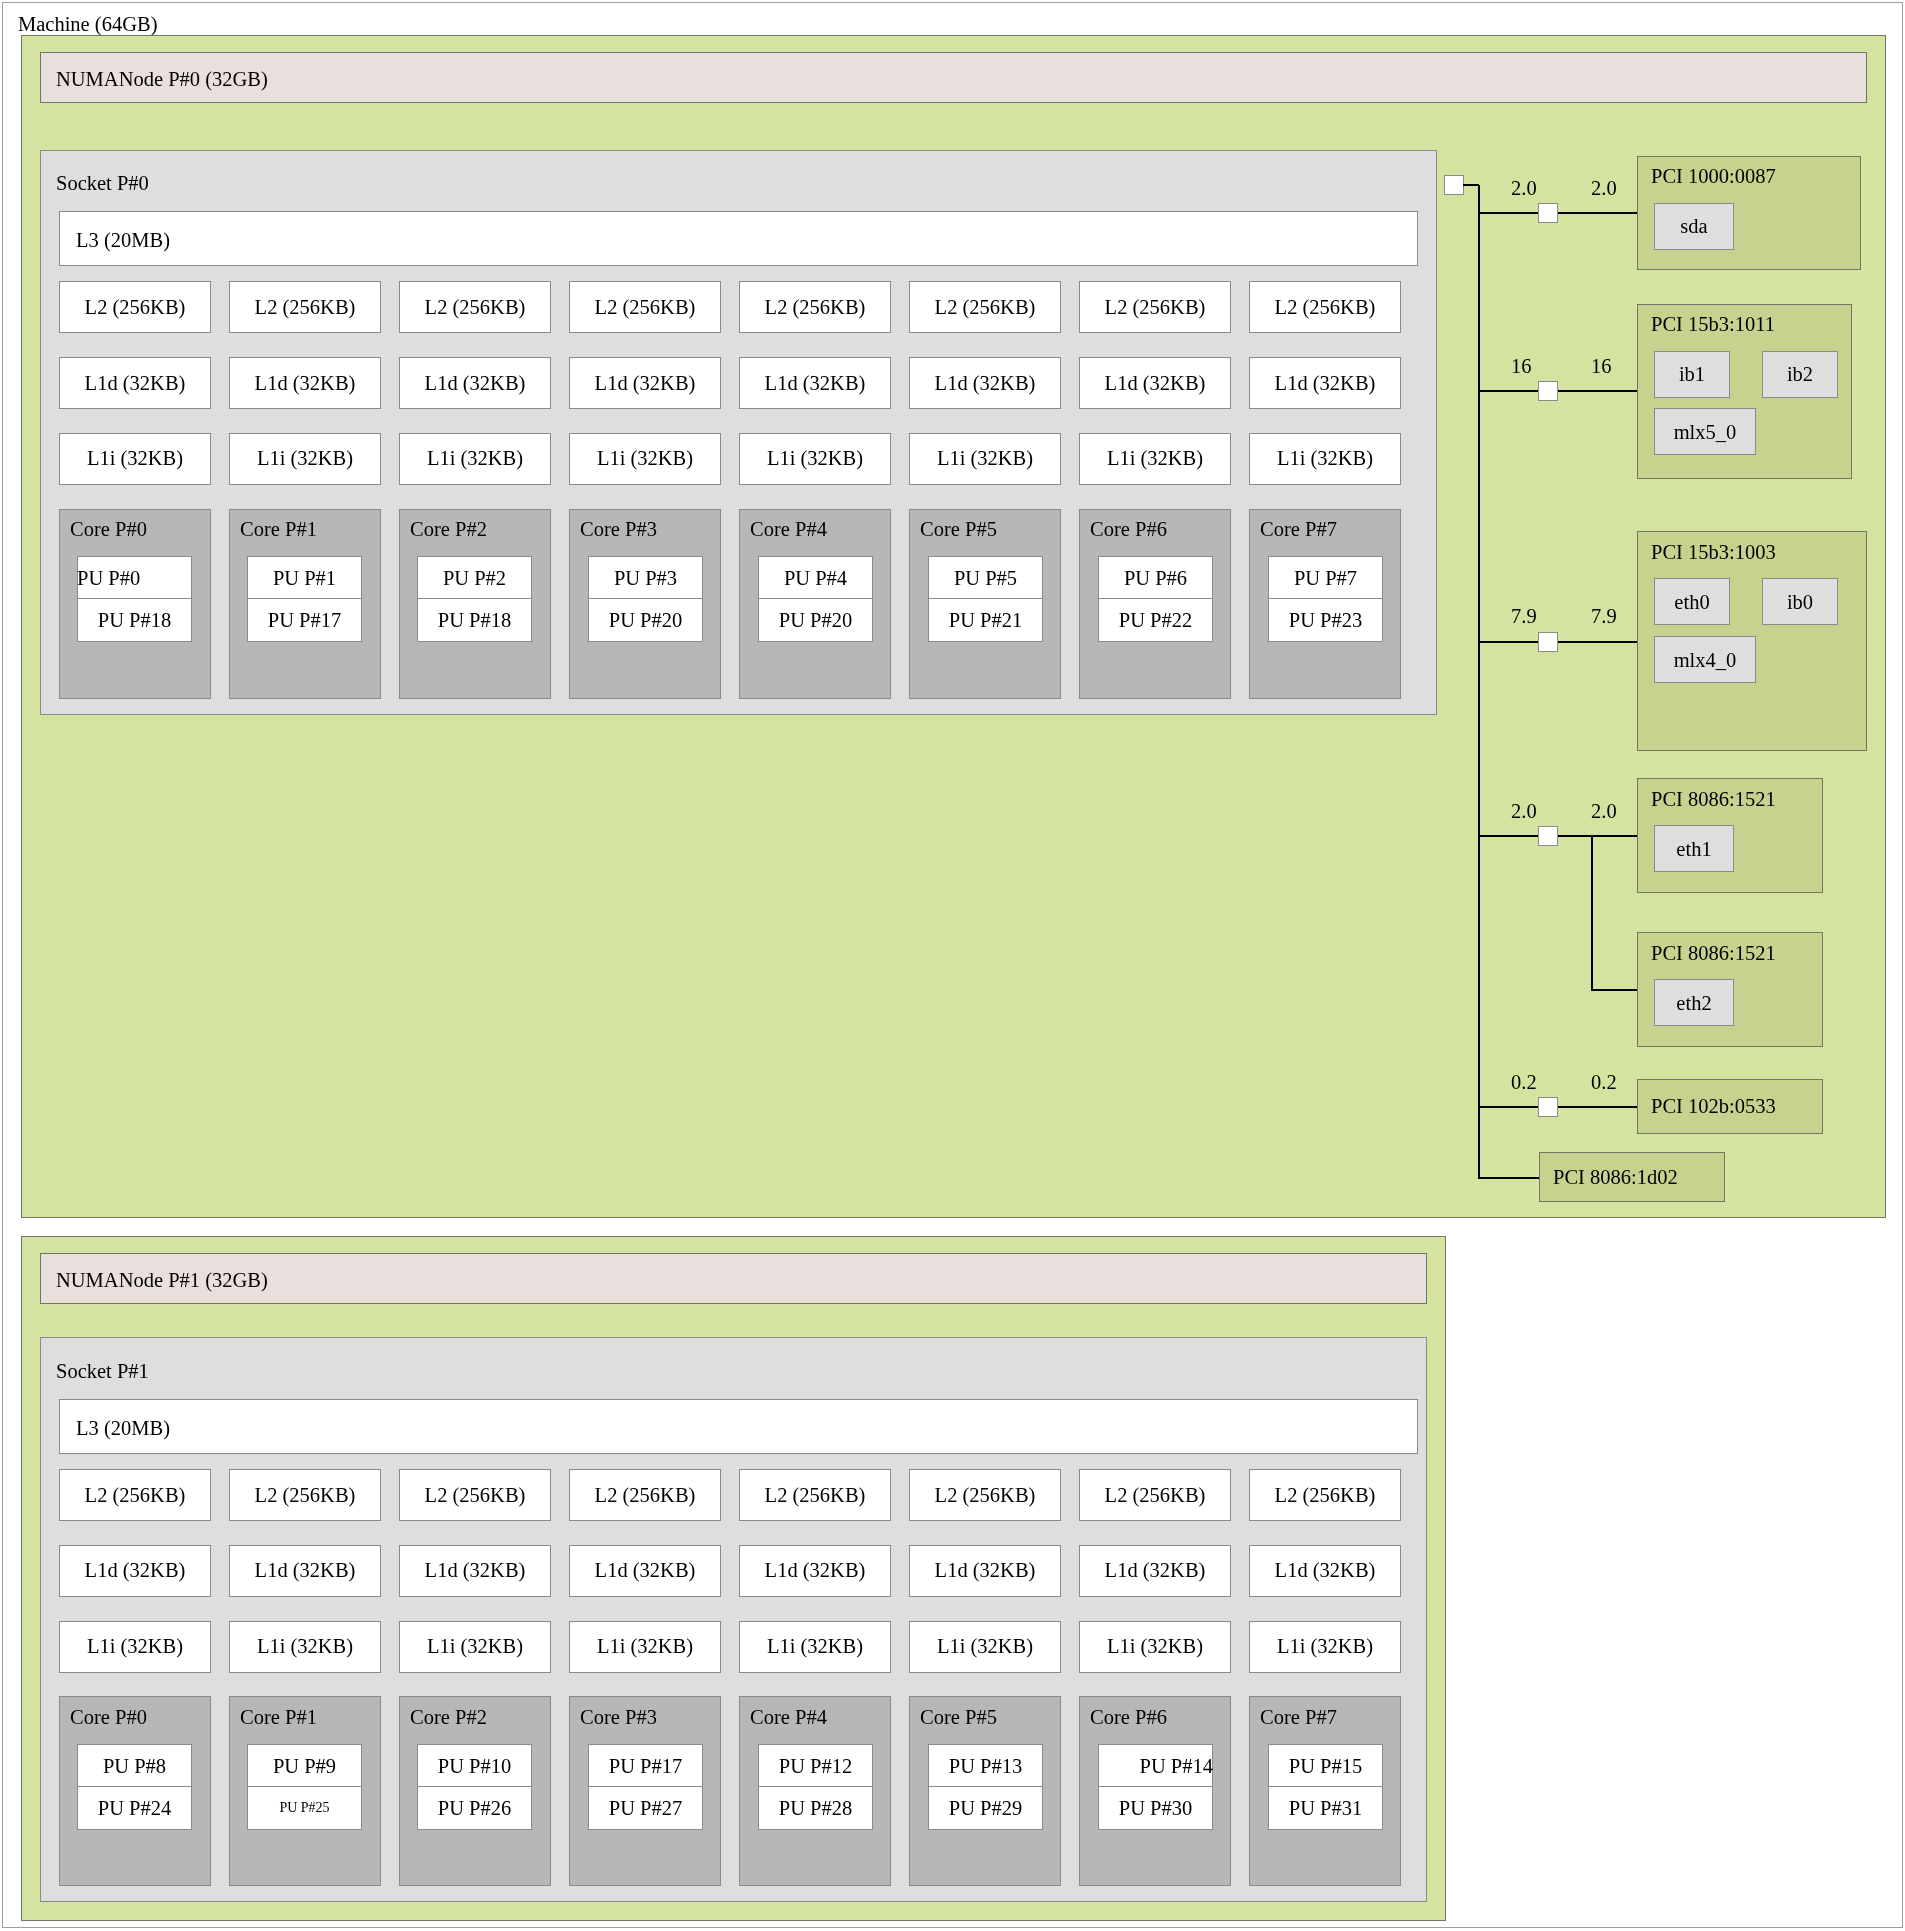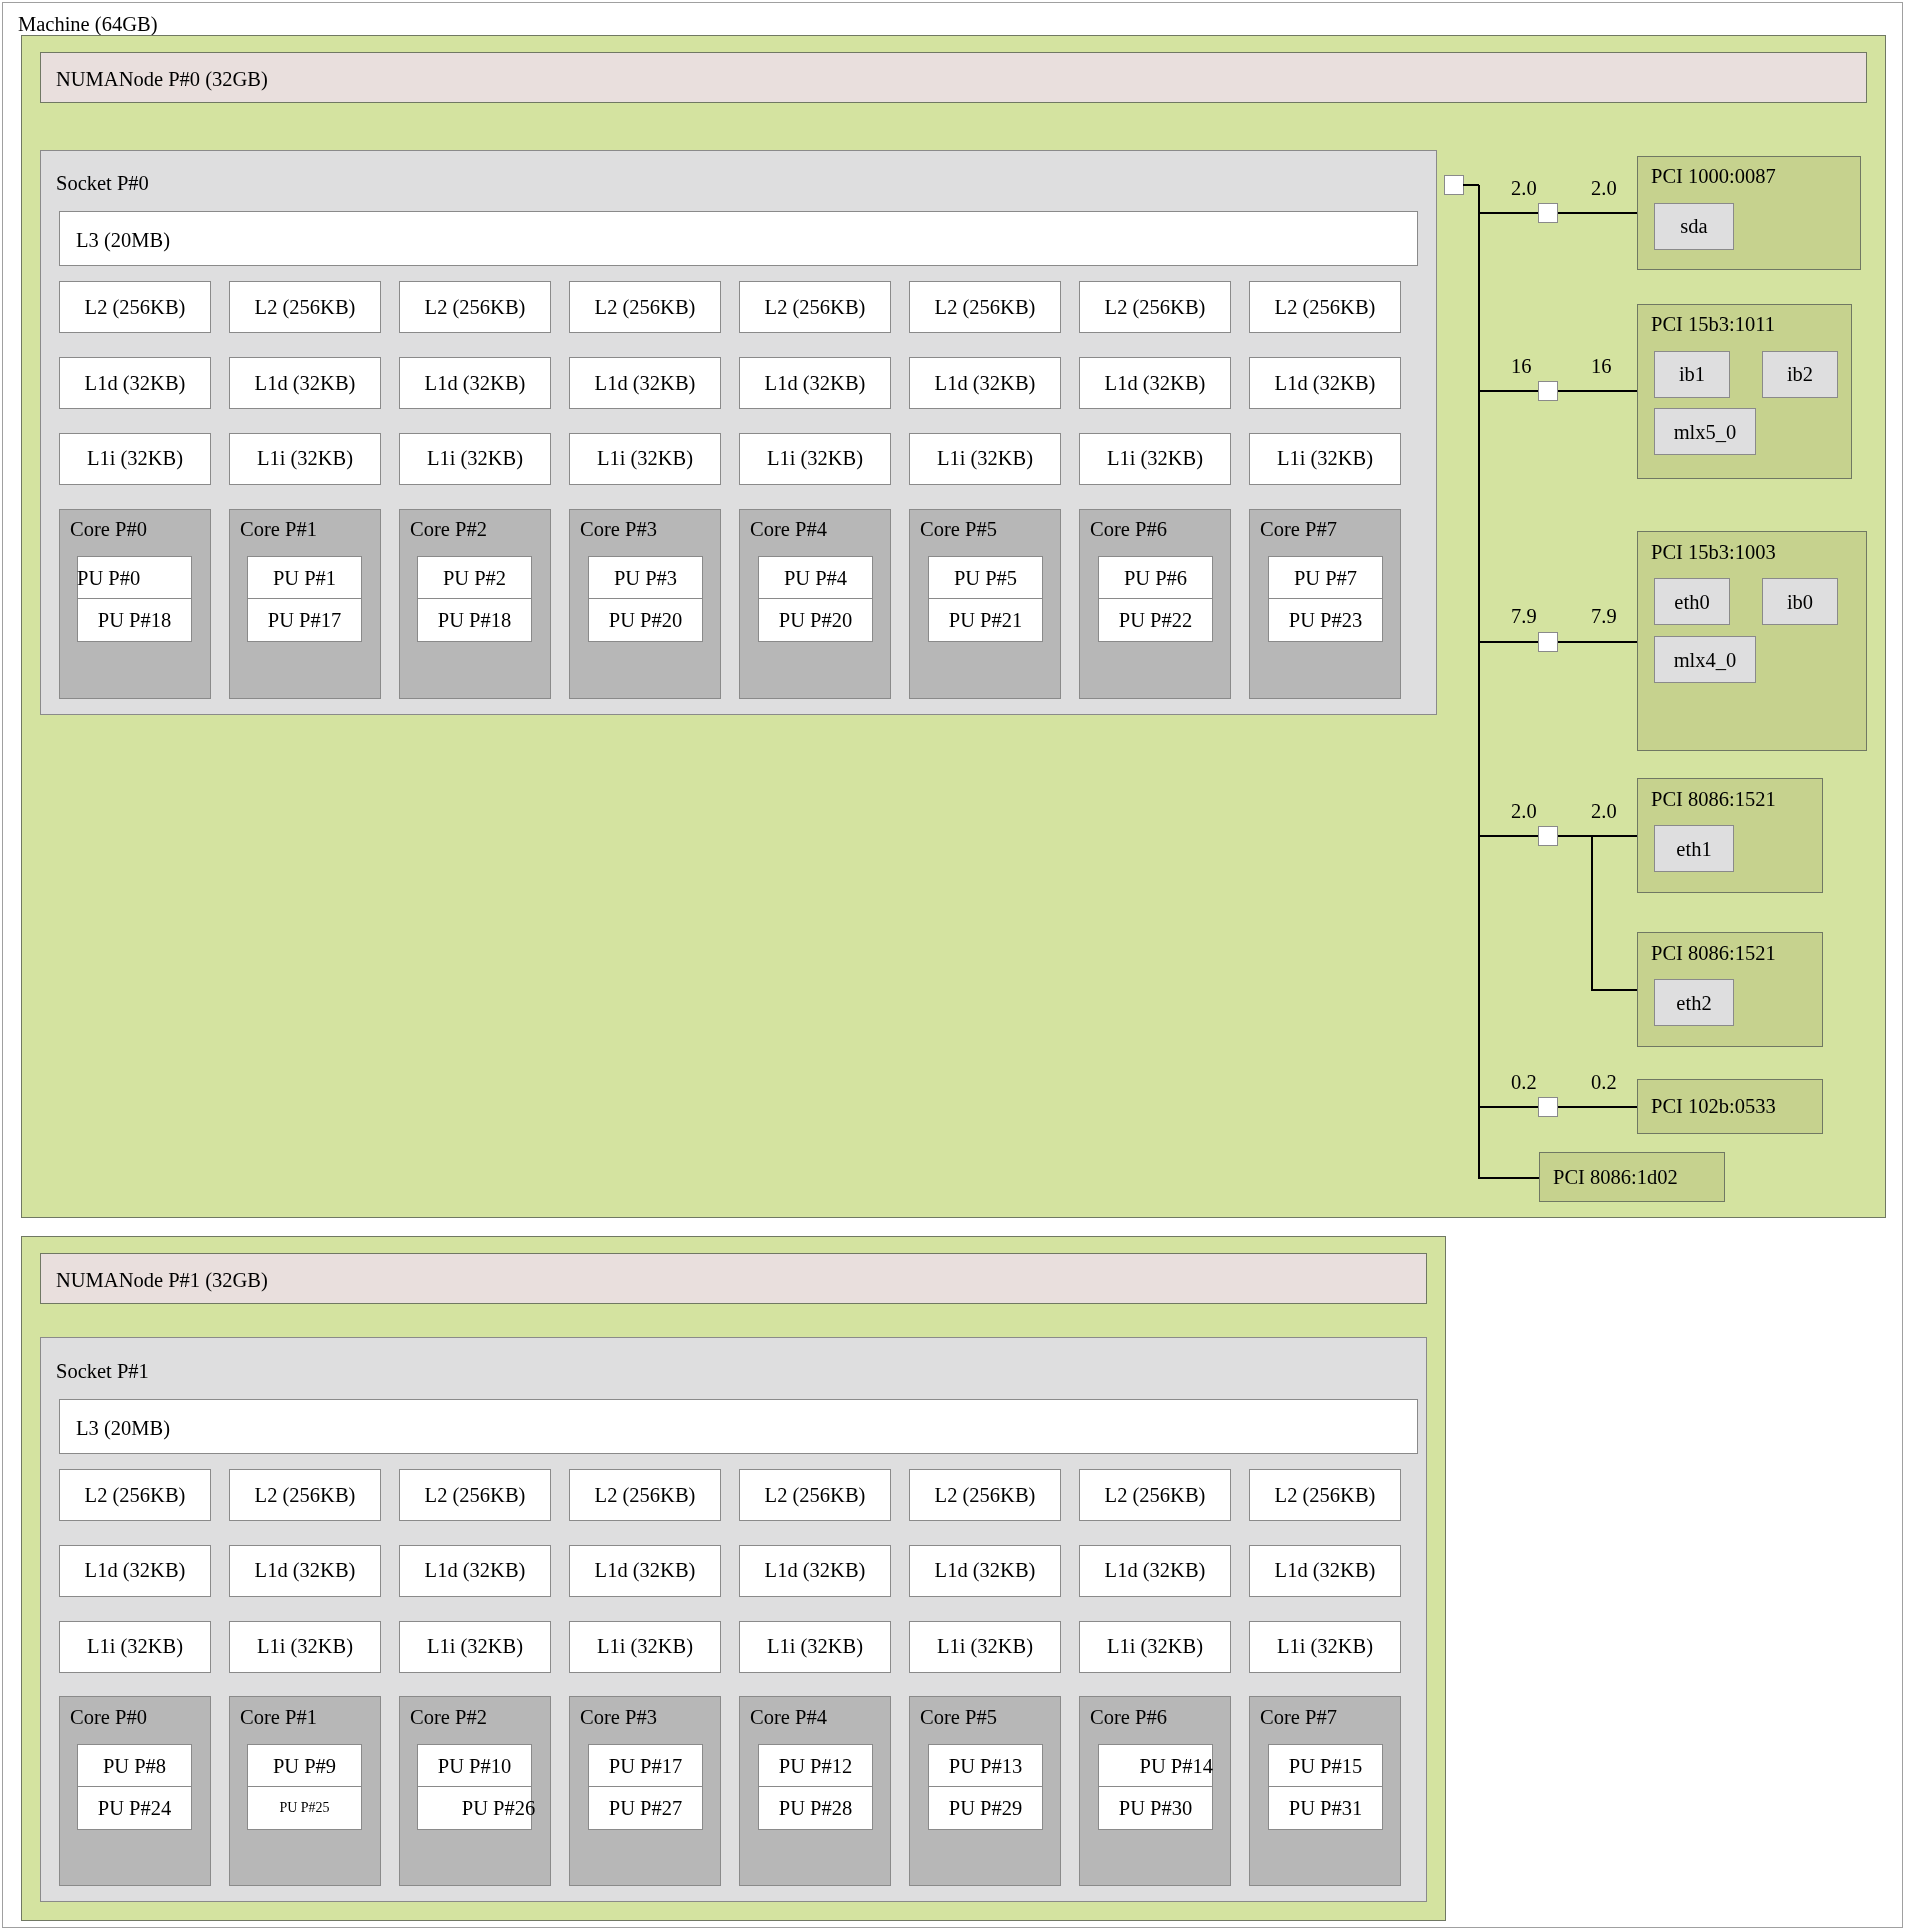--- a/index.html
+++ b/index.html
@@ -282,21 +282,21 @@
       <div class="lbl" style="left: 399px; top: 1495px; width: 152px; transform: translateY(-50%); text-align: center; font-size: 20.5px;">L2 (256KB)</div>
       <div class="box cache" style="left: 399px; top: 1545px; width: 152px; height: 52px;"></div>
       <div class="lbl" style="left: 399px; top: 1570px; width: 152px; transform: translateY(-50%); text-align: center; font-size: 20.5px;">L1d (32KB)</div>
       <div class="box cache" style="left: 399px; top: 1621px; width: 152px; height: 52px;"></div>
       <div class="lbl" style="left: 399px; top: 1646px; width: 152px; transform: translateY(-50%); text-align: center; font-size: 20.5px;">L1i (32KB)</div>
       <div class="box core" style="left: 399px; top: 1696px; width: 152px; height: 190px;"></div>
       <div class="lbl" style="left: 410px; top: 1707px; font-size: 20.5px;">Core P#2</div>
       <div class="box pu" style="left: 417px; top: 1744px; width: 115px; height: 44px;"></div>
       <div class="lbl" style="left: 417px; top: 1766px; width: 115px; transform: translateY(-50%); text-align: center; font-size: 20.5px;">PU P#10</div>
       <div class="box pu" style="left: 417px; top: 1786px; width: 115px; height: 44px;"></div>
-      <div class="lbl" style="left: 417px; top: 1808px; width: 115px; transform: translateY(-50%); text-align: center; font-size: 20.5px; padding-left: 24px;">PU P#26</div>
+      <div class="lbl" style="left: 417px; top: 1808px; width: 115px; transform: translateY(-50%); text-align: center; font-size: 20.5px;">PU P#26</div>
       <div class="box cache" style="left: 569px; top: 1469px; width: 152px; height: 52px;"></div>
       <div class="lbl" style="left: 569px; top: 1495px; width: 152px; transform: translateY(-50%); text-align: center; font-size: 20.5px;">L2 (256KB)</div>
       <div class="box cache" style="left: 569px; top: 1545px; width: 152px; height: 52px;"></div>
       <div class="lbl" style="left: 569px; top: 1570px; width: 152px; transform: translateY(-50%); text-align: center; font-size: 20.5px;">L1d (32KB)</div>
       <div class="box cache" style="left: 569px; top: 1621px; width: 152px; height: 52px;"></div>
       <div class="lbl" style="left: 569px; top: 1646px; width: 152px; transform: translateY(-50%); text-align: center; font-size: 20.5px;">L1i (32KB)</div>
       <div class="box core" style="left: 569px; top: 1696px; width: 152px; height: 190px;"></div>
       <div class="lbl" style="left: 580px; top: 1707px; font-size: 20.5px;">Core P#3</div>
       <div class="box pu" style="left: 588px; top: 1744px; width: 115px; height: 44px;"></div>
       <div class="lbl" style="left: 588px; top: 1766px; width: 115px; transform: translateY(-50%); text-align: center; font-size: 20.5px;">PU P#17</div>

